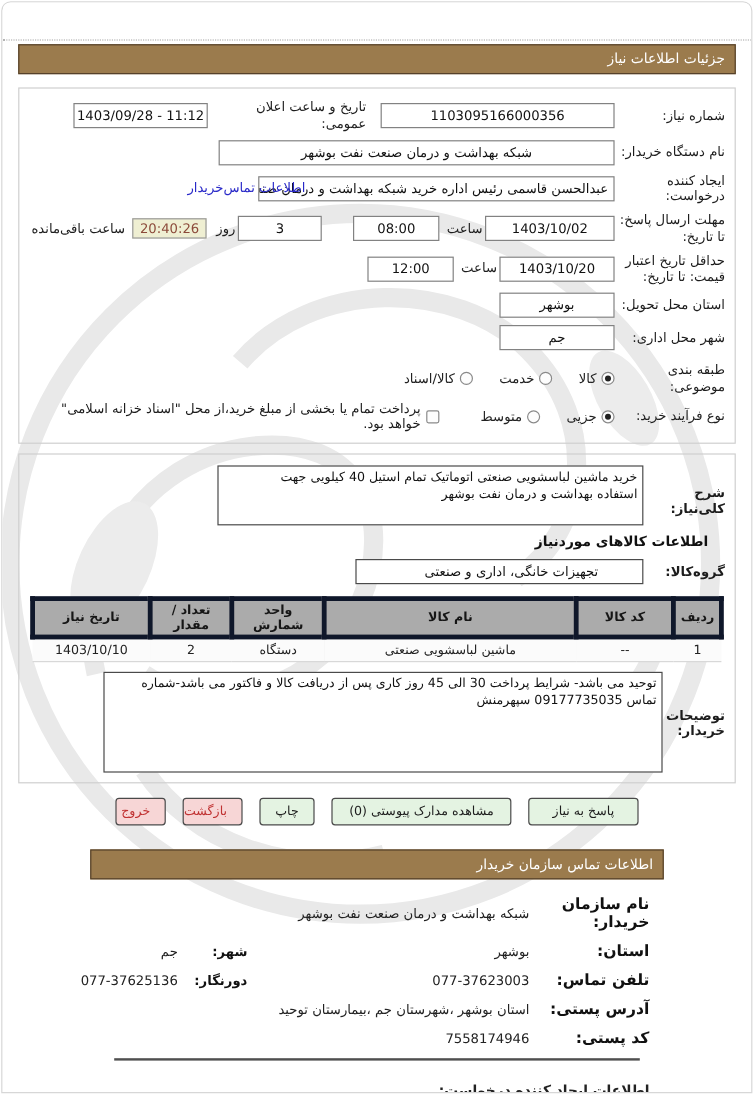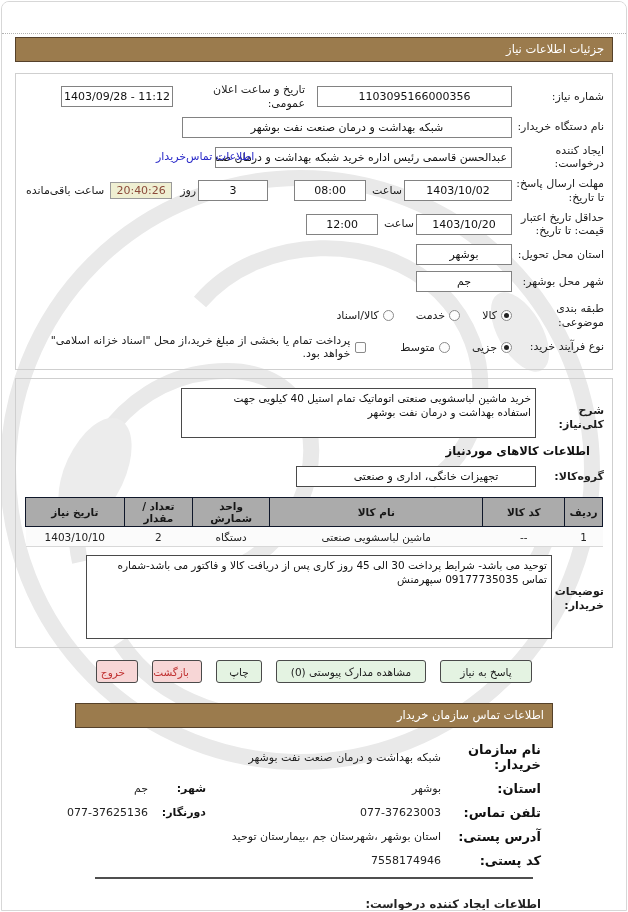--- a/index.html
+++ b/index.html
@@ -73,21 +73,21 @@
   .chk {
     width: 11px; height: 11px; border:1px solid #8a8a8a; background:#fdfdfd;
     display:inline-block; margin-left:5px; flex:0 0 11px; border-radius:2px;
   }
   .optlbl { font-size: 11px; margin-left: 22px; }
   .link { color:#2929c8; font-size:11px; text-decoration:none; cursor:pointer; white-space:nowrap; }
   .sect { font-size: 11.5px; font-weight: bold; color:#111; margin: 4px 14px 8px 0; }
   table.goods { width: 578px; border-collapse: collapse; margin: 10px auto 8px auto; }
   table.goods th {
     background:#ababab; color:#161616; font-size:10.5px; font-weight:bold;
-    border:1px solid #0f172a; height: 22px; padding: 2px 4px;
+    border:4px solid #0f172a; height: 22px; padding: 2px 4px;
   }
   table.goods td {
     background:#fbfbfb; font-size:10.5px; color:#222; text-align:center;
     border-bottom:1px solid #d8d8d8; height: 20px; padding: 2px 4px;
   }
   .btnrow { display:flex; justify-content:center; gap: 14px; margin-top: 12px; }
   button {
     font-family: "DejaVu Sans", sans-serif;
     font-size: 10.5px; height: 23px; padding: 0 12px;
     border: 1px solid #4a4a4a; border-radius: 3px; cursor: pointer;
@@ -175,21 +175,21 @@
         <span class="lbl" style="margin-right:2px; margin-left:6px;">ساعت</span>
         <div class="box num" style="width:72px;">12:00</div>
       </div>
 
       <div class="row">
         <span class="lbl lblcol">استان محل تحویل:</span>
         <div class="box" style="width:96px;">بوشهر</div>
       </div>
 
       <div class="row">
-        <span class="lbl lblcol">شهر محل بوشهر:</span>
+        <span class="lbl lblcol">شهر محل اداری:</span>
         <div class="box" style="width:96px;">جم</div>
       </div>
 
       <div class="row" style="margin-top:10px; margin-bottom:4px;">
         <span class="lbl lblcol">طبقه بندی موضوعی:</span>
         <span class="radio sel"></span>
         <span class="optlbl">کالا</span>
         <span class="radio"></span>
         <span class="optlbl">خدمت</span>
         <span class="radio"></span>

